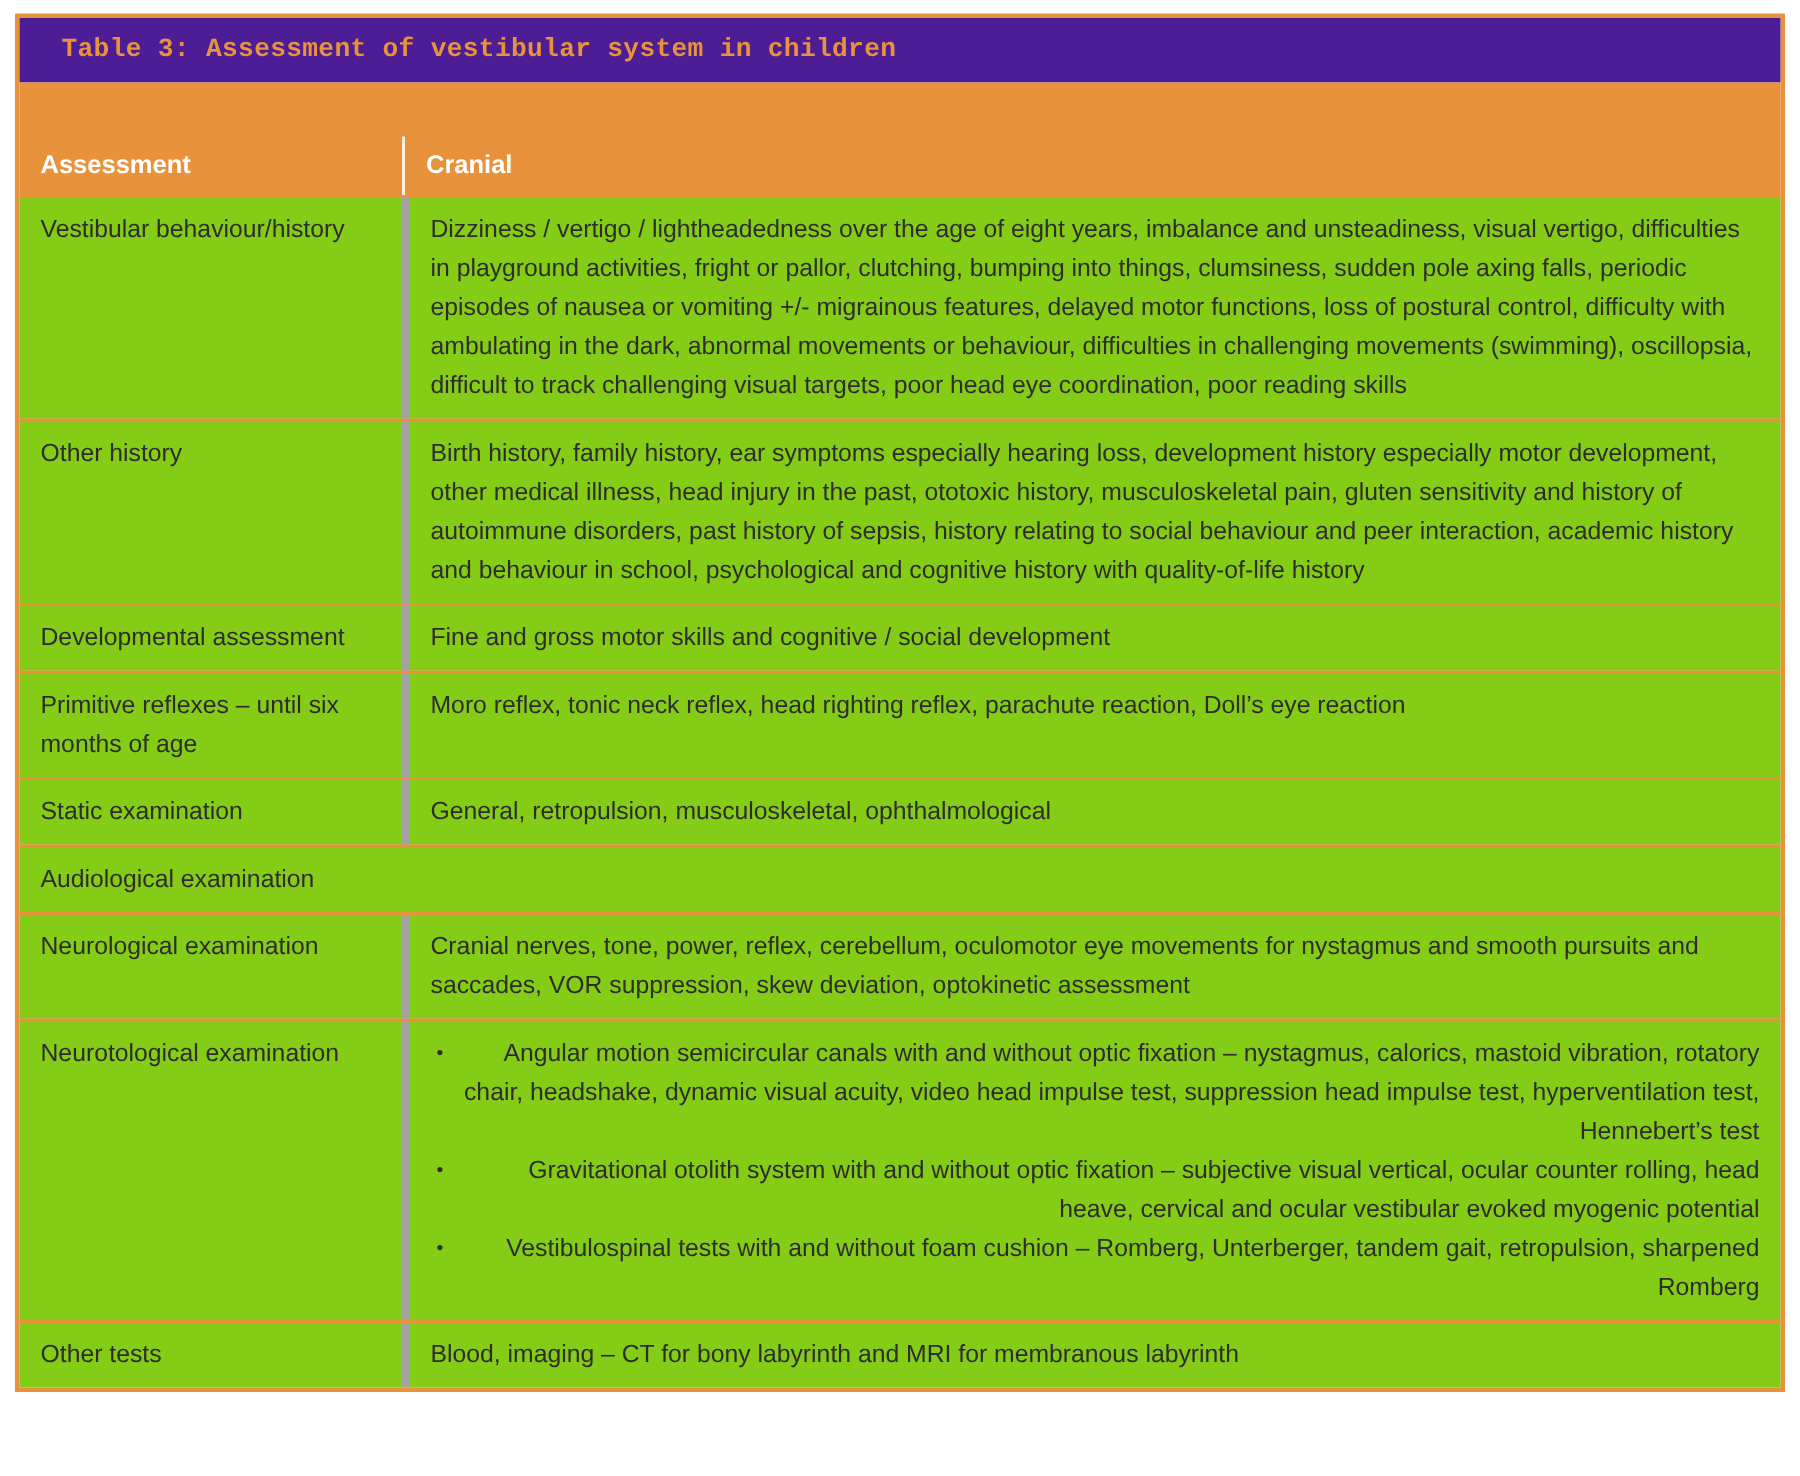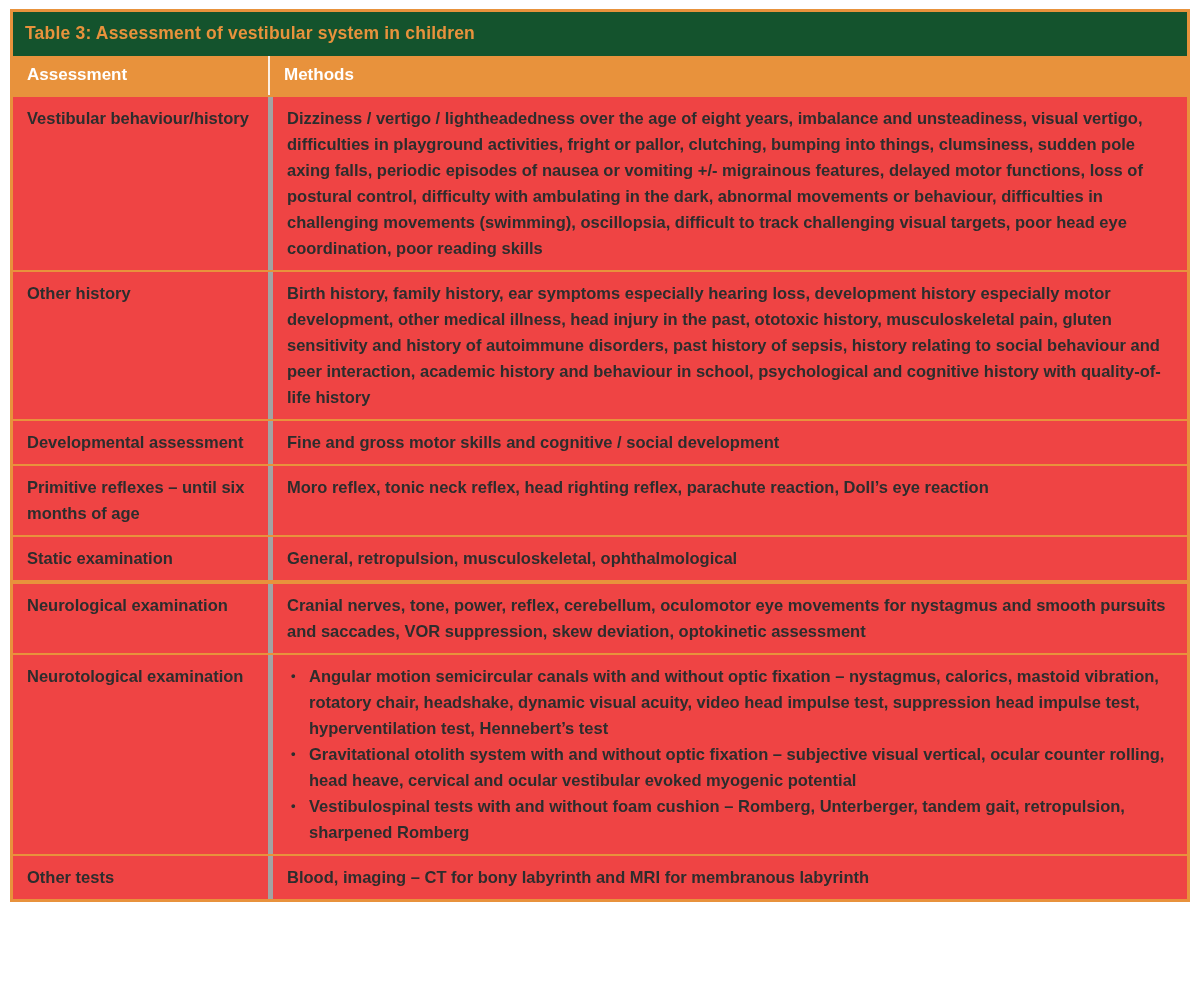--- a/index.html
+++ b/index.html
@@ -11,64 +11,66 @@
     width: 1200px;
     min-height: 984px;
     background: #ffffff;
     padding: 9px 10px;
   }
   .table-frame {
     border: 3px solid #E8923C;
     background: #ffffff;
   }
   .title-bar {
-    background: #14532d;
-    padding: 11px 15px 12px 12px;
+    background: #4c1d95;
+    padding: 11px 15px 12px 28px;
+    font-family: Liberation Mono, monospace;
   }
   .title-bar .title-text {
     color: #E8923C;
     font-size: 17.5px;
     font-weight: bold;
     letter-spacing: 0.2px;
   }
   .header-row {
     display: grid;
     grid-template-columns: 255px 1fr;
     background: #E8923C;
   }
   .header-cell {
     color: #ffffff;
     font-weight: bold;
     font-size: 17px;
     padding: 9px 14px 10px 14px;
+    margin-top: 36px;
   }
   .header-cell.methods { border-left: 2px solid rgba(255,255,255,0.85); }
   .body-row {
     display: grid;
     grid-template-columns: 255px 1fr;
     border-top: 2px solid #E8923C;
-    background: #ef4444;
-    font-weight: bold;
+    background: #84cc16;
   }
   .cell {
     font-size: 16.5px;
     line-height: 26px;
     color: #2D2D2D;
     padding: 8px 14px 9px 14px;
   }
   .cell.assessment { padding-right: 10px; }
   .cell.methods { border-left: 5px solid #a3a3a3; }
   ul.bullets {
     list-style: none;
     margin: 0;
     padding: 0;
   }
   ul.bullets li {
     position: relative;
     padding-left: 22px;
+    text-align: right;
   }
   ul.bullets li::before {
     content: "\2022";
     position: absolute;
     left: 4px;
     top: 0;
     font-size: 13px;
     color: #2D2D2D;
   }
 </style>
@@ -77,21 +79,21 @@
 
 <div class="page">
   <div class="table-frame">
 
     <div class="title-bar">
       <span class="title-text">Table 3: Assessment of vestibular system in children</span>
     </div>
 
     <div class="header-row">
       <div class="header-cell assessment">Assessment</div>
-      <div class="header-cell methods">Methods</div>
+      <div class="header-cell methods">Cranial</div>
     </div>
 
     <div>
   <div class="body-row">
     <div class="cell assessment">Vestibular behaviour/history</div>
     <div class="cell methods">Dizziness / vertigo / lightheadedness over the age of eight years, imbalance and unsteadiness, visual vertigo, difficulties in playground activities, fright or pallor, clutching, bumping into things, clumsiness, sudden pole axing falls, periodic episodes of nausea or vomiting +/- migrainous features, delayed motor functions, loss of postural control, difficulty with ambulating in the dark, abnormal movements or behaviour, difficulties in challenging movements (swimming), oscillopsia, difficult to track challenging visual targets, poor head eye coordination, poor reading skills</div>
   </div>
 
   <div class="body-row">
     <div class="cell assessment">Other history</div>
@@ -107,20 +109,21 @@
     <div class="cell assessment">Primitive reflexes – until six months of age</div>
     <div class="cell methods">Moro reflex, tonic neck reflex, head righting reflex, parachute reaction, Doll’s eye reaction</div>
   </div>
 
   <div class="body-row">
     <div class="cell assessment">Static examination</div>
     <div class="cell methods">General, retropulsion, musculoskeletal, ophthalmological</div>
   </div>
 
   <div class="body-row">
+    <div class="cell assessment">Audiological examination</div>
   </div>
 
   <div class="body-row">
     <div class="cell assessment">Neurological examination</div>
     <div class="cell methods">Cranial nerves, tone, power, reflex, cerebellum, oculomotor eye movements for nystagmus and smooth pursuits and saccades, VOR suppression, skew deviation, optokinetic assessment</div>
   </div>
 
   <div class="body-row">
     <div class="cell assessment">Neurotological examination</div>
     <div class="cell methods">

